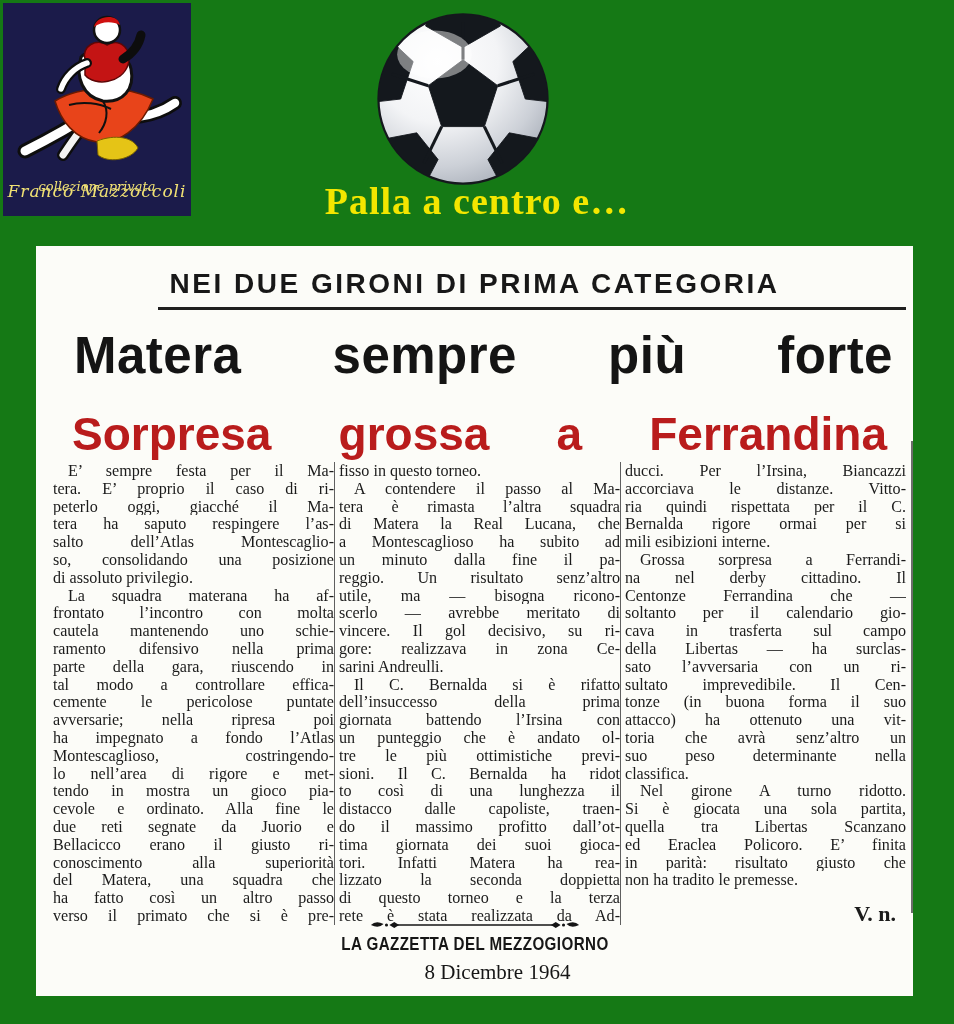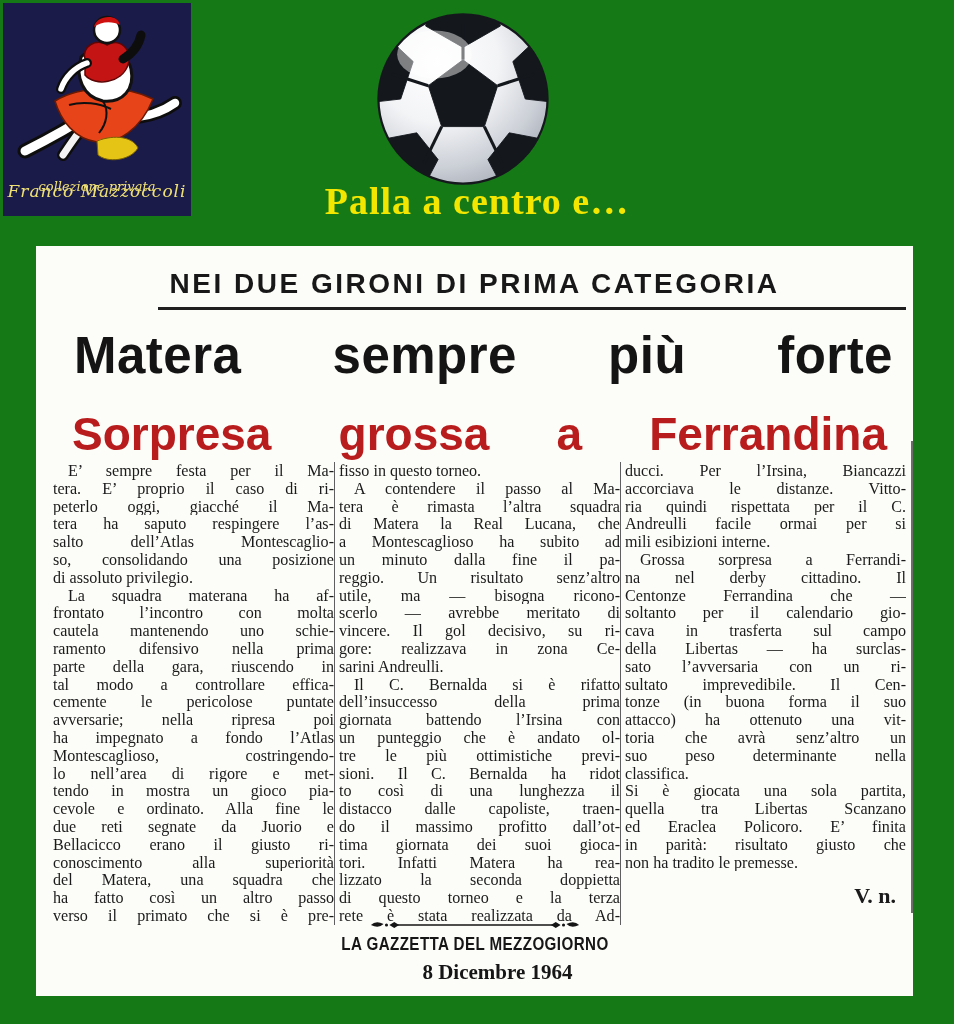--- a/index.html
+++ b/index.html
@@ -43,21 +43,21 @@
   .ln{text-align:justify;text-align-last:justify;white-space:nowrap;overflow:hidden;}
   .ln.ind{text-indent:15px;}
   .ln.end{text-align-last:left;}
   .signature{margin-top:16px;padding-right:10px;text-align:right;font-weight:bold;font-size:22px;}
 
   .footer{position:absolute;top:672px;left:0;width:100%;text-align:center;}
   .ornament{width:214px;height:14px;display:block;margin:0 auto;}
   .footer-source{display:inline-block;transform:scaleX(.82);transform-origin:center;
                  font-family:"Liberation Sans",sans-serif;font-weight:bold;font-size:18.5px;
                  letter-spacing:.5px;color:#161616;margin-top:1px;}
-  .footer-date{font-family:"Liberation Serif",serif;font-weight:bold;font-size:21px;
+  .footer-date{font-family:"Liberation Serif",serif;font-weight:normal;font-size:21px;
                color:#161616;margin-top:5px;margin-left:46px;}
 </style>
 </head>
 <body>
 
 <div class="stage">
 
   <div class="logo-box">
     <svg class="logo-art" viewBox="0 0 188 158" xmlns="http://www.w3.org/2000/svg">
 
@@ -186,35 +186,36 @@
           <div class="ln">tima giornata dei suoi gioca-</div>
           <div class="ln">tori. Infatti Matera ha rea-</div>
           <div class="ln">lizzato la seconda doppietta</div>
           <div class="ln">di questo torneo e la terza</div>
           <div class="ln">rete è stata realizzata da Ad-</div>
         </div>
       <div class="col">
       <div class="ln">ducci. Per l’Irsina, Biancazzi</div>
           <div class="ln">accorciava le distanze. Vitto-</div>
           <div class="ln">ria quindi rispettata per il C.</div>
-          <div class="ln">Andreulli facile ormai per si</div>
+          <div class="ln">Bernalda rigore ormai per si</div>
           <div class="ln end">mili esibizioni interne.</div>
           <div class="ln ind">Grossa sorpresa a Ferrandi-</div>
           <div class="ln">na nel derby cittadino. Il</div>
           <div class="ln">Centonze Ferrandina che —</div>
           <div class="ln">soltanto per il calendario gio-</div>
           <div class="ln">cava in trasferta sul campo</div>
           <div class="ln">della Libertas — ha surclas-</div>
           <div class="ln">sato l’avversaria con un ri-</div>
           <div class="ln">sultato imprevedibile. Il Cen-</div>
           <div class="ln">tonze (in buona forma il suo</div>
           <div class="ln">attacco) ha ottenuto una vit-</div>
           <div class="ln">toria che avrà senz’altro un</div>
           <div class="ln">suo peso determinante nella</div>
           <div class="ln end">classifica.</div>
+          <div class="ln ind">Nel girone A turno ridotto.</div>
           <div class="ln">Si è giocata una sola partita,</div>
           <div class="ln">quella tra Libertas Scanzano</div>
           <div class="ln">ed Eraclea Policoro. E’ finita</div>
           <div class="ln">in parità: risultato giusto che</div>
           <div class="ln end">non ha tradito le premesse.</div>
           <div class="signature">V. n.</div>
         </div>
     </div>
 
     <div class="footer">

